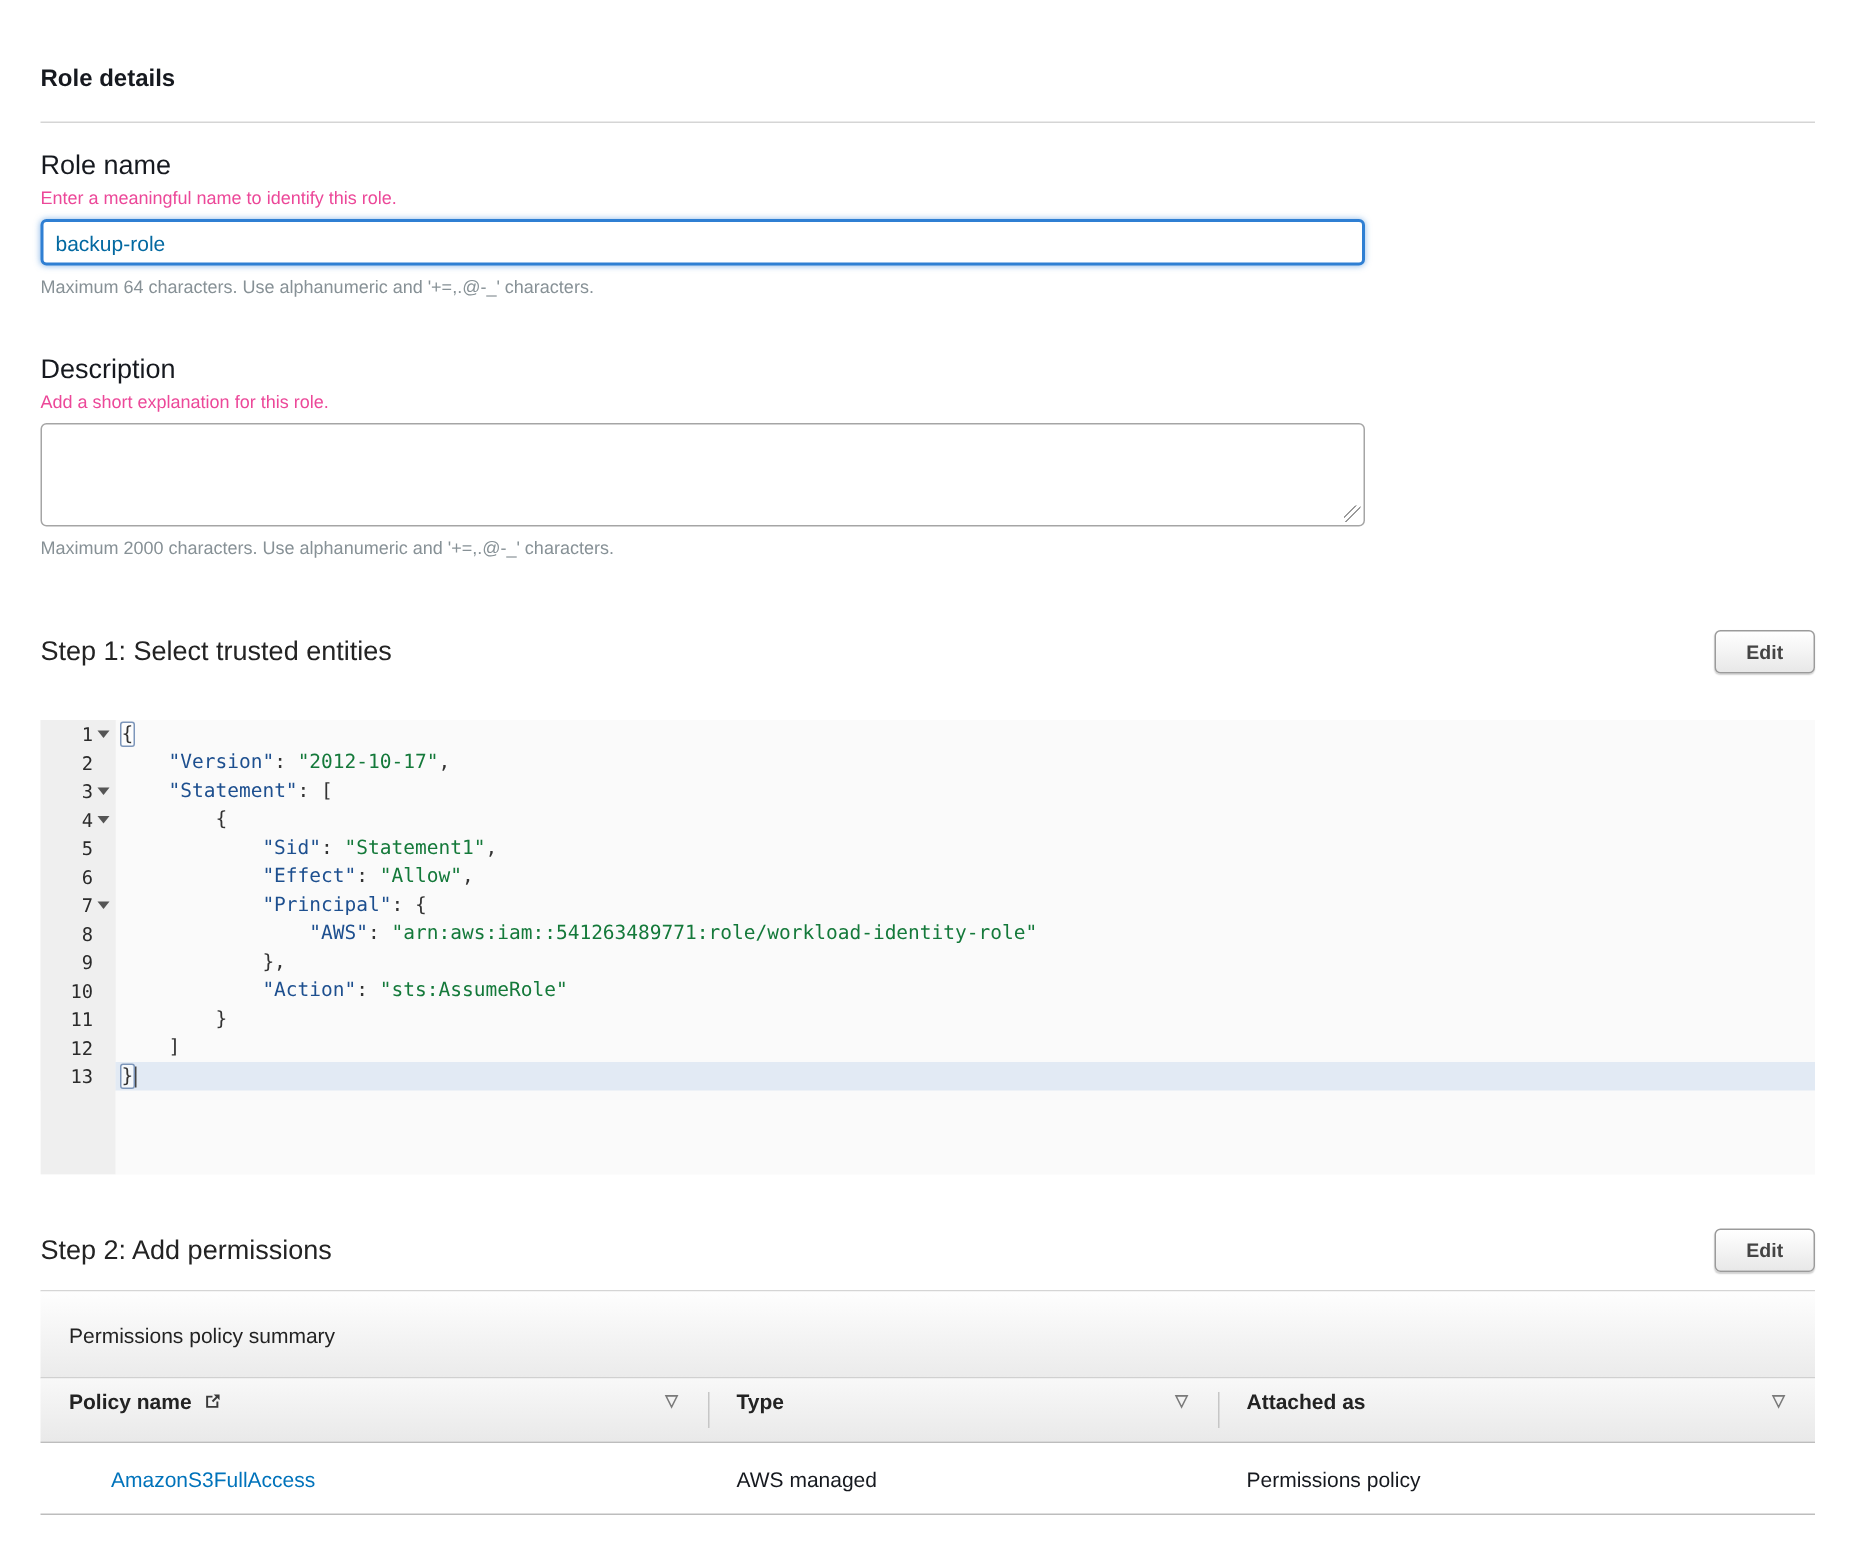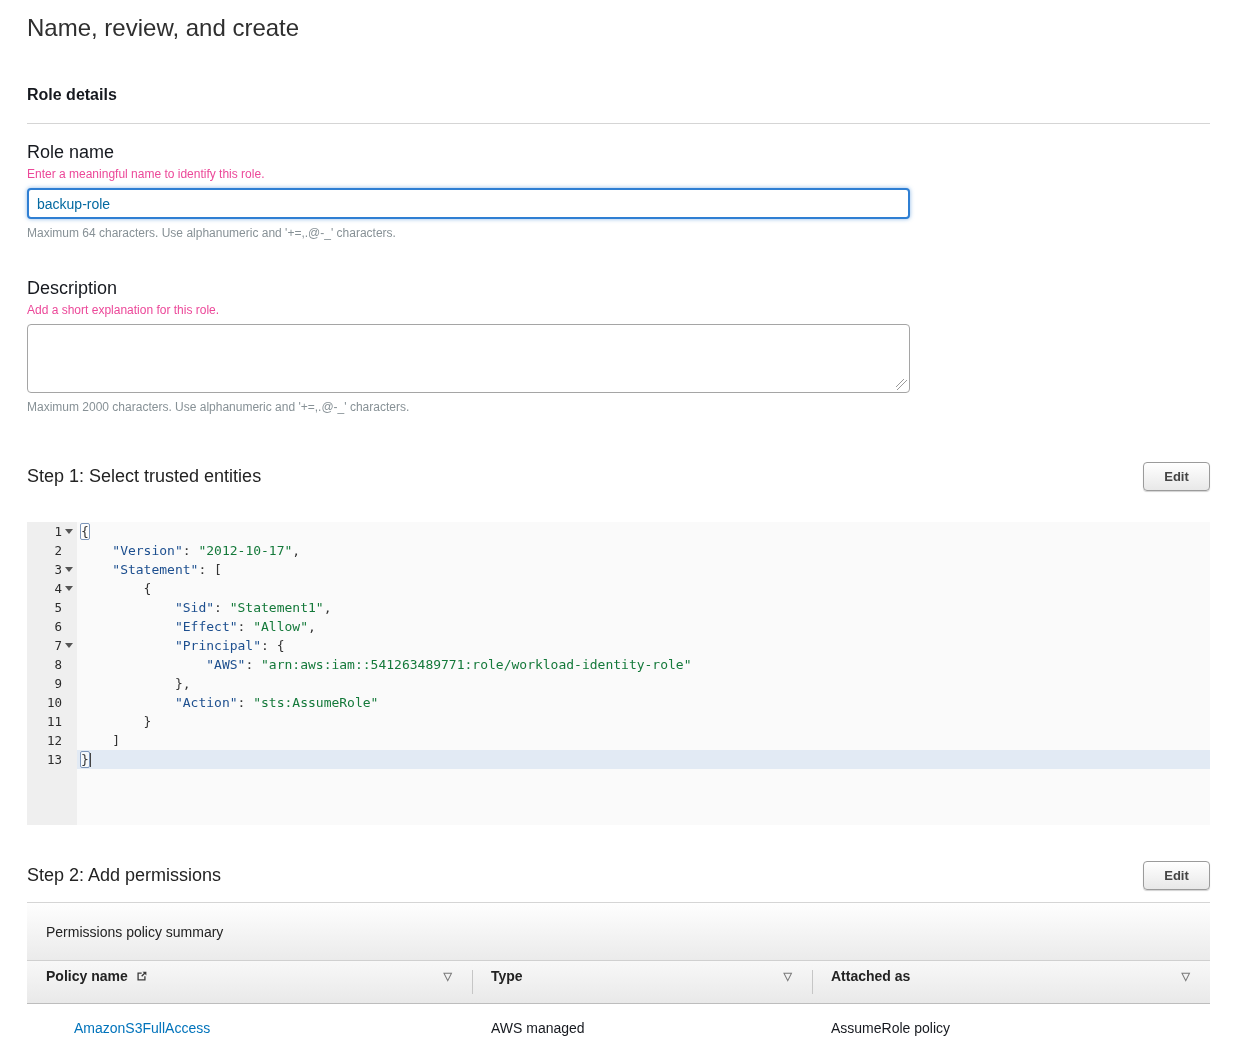--- a/index.html
+++ b/index.html
@@ -113,21 +113,20 @@
     background: #fff; border-bottom: 1px solid #bdbdbd; font-size: 14px;
   }
   .tbl-row .tbl-cell { padding: 0 20px 0 19px; }
   .policy-link { color: #0073bb; text-decoration: none; cursor: pointer; margin-left: 28px; }
 </style>
 </head>
 <body>
 
 <div class="content">
 
-  <h1 class="page-title">Name, review, and create</h1>
 
   <div class="section-heading">Role details</div>
   <hr class="divider">
 
   <div class="field-label">Role name</div>
   <div class="field-help">Enter a meaningful name to identify this role.</div>
   <input class="text-input" type="text" value="backup-role" style="">
   <div class="field-constraint">Maximum 64 characters. Use alphanumeric and '+=,.@-_' characters.</div>
 
   <div class="field-label" style="margin-top: 38px;">Description</div>
@@ -283,17 +282,17 @@
           </span>
         <span class="filter-tri">▽</span>
       </div>
     </div>
 
     <div class="tbl-row">
       <div class="tbl-cell col-1">
         <a class="policy-link">AmazonS3FullAccess</a>
       </div>
       <div class="tbl-cell col-2">AWS managed</div>
-      <div class="tbl-cell col-3">AssumeRole policy</div>
+      <div class="tbl-cell col-3">Permissions policy</div>
     </div>
   </div>
 
 </div>
 
 </body></html>

